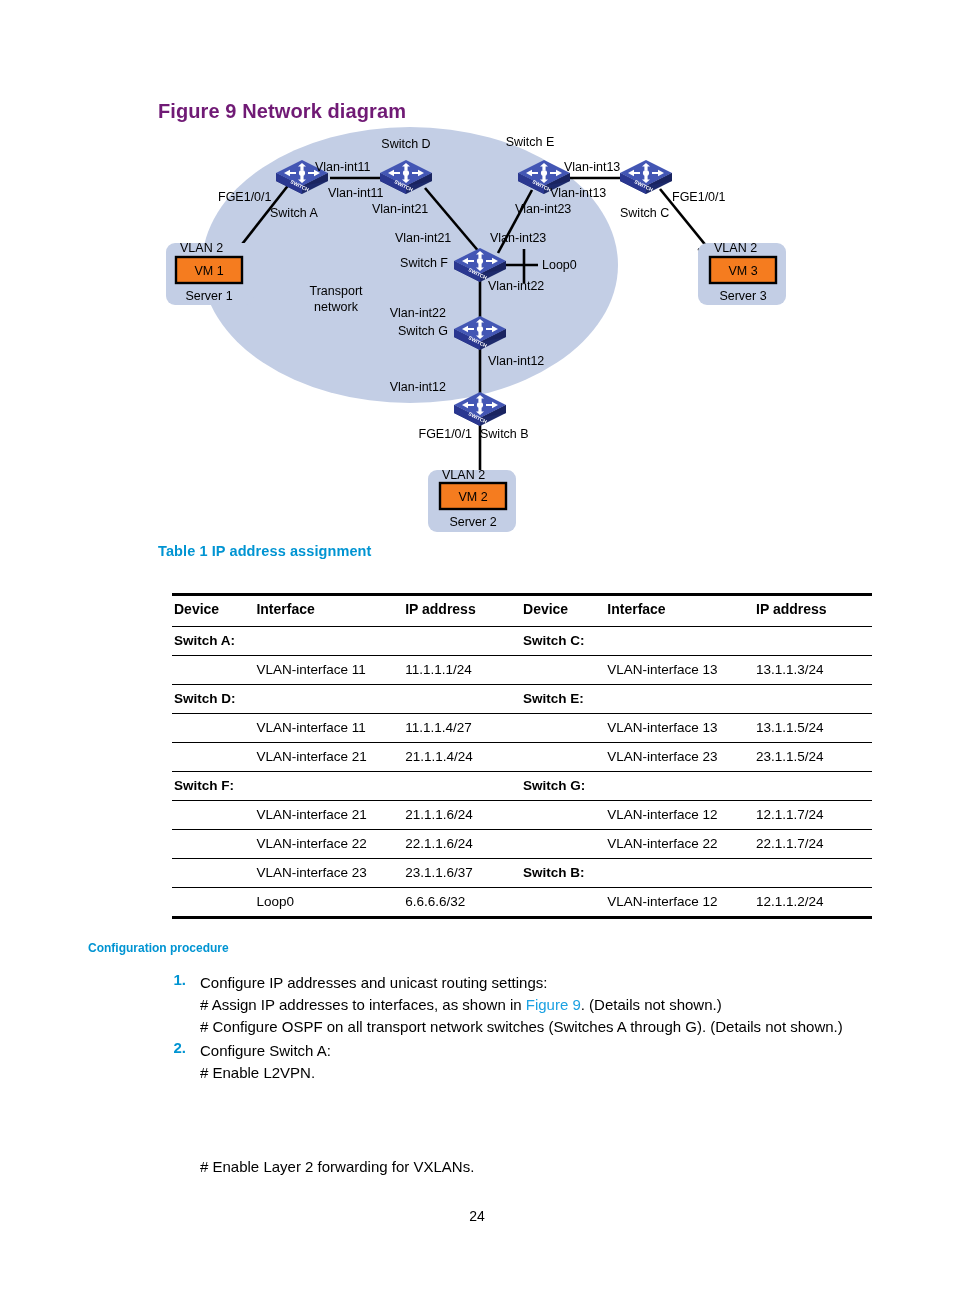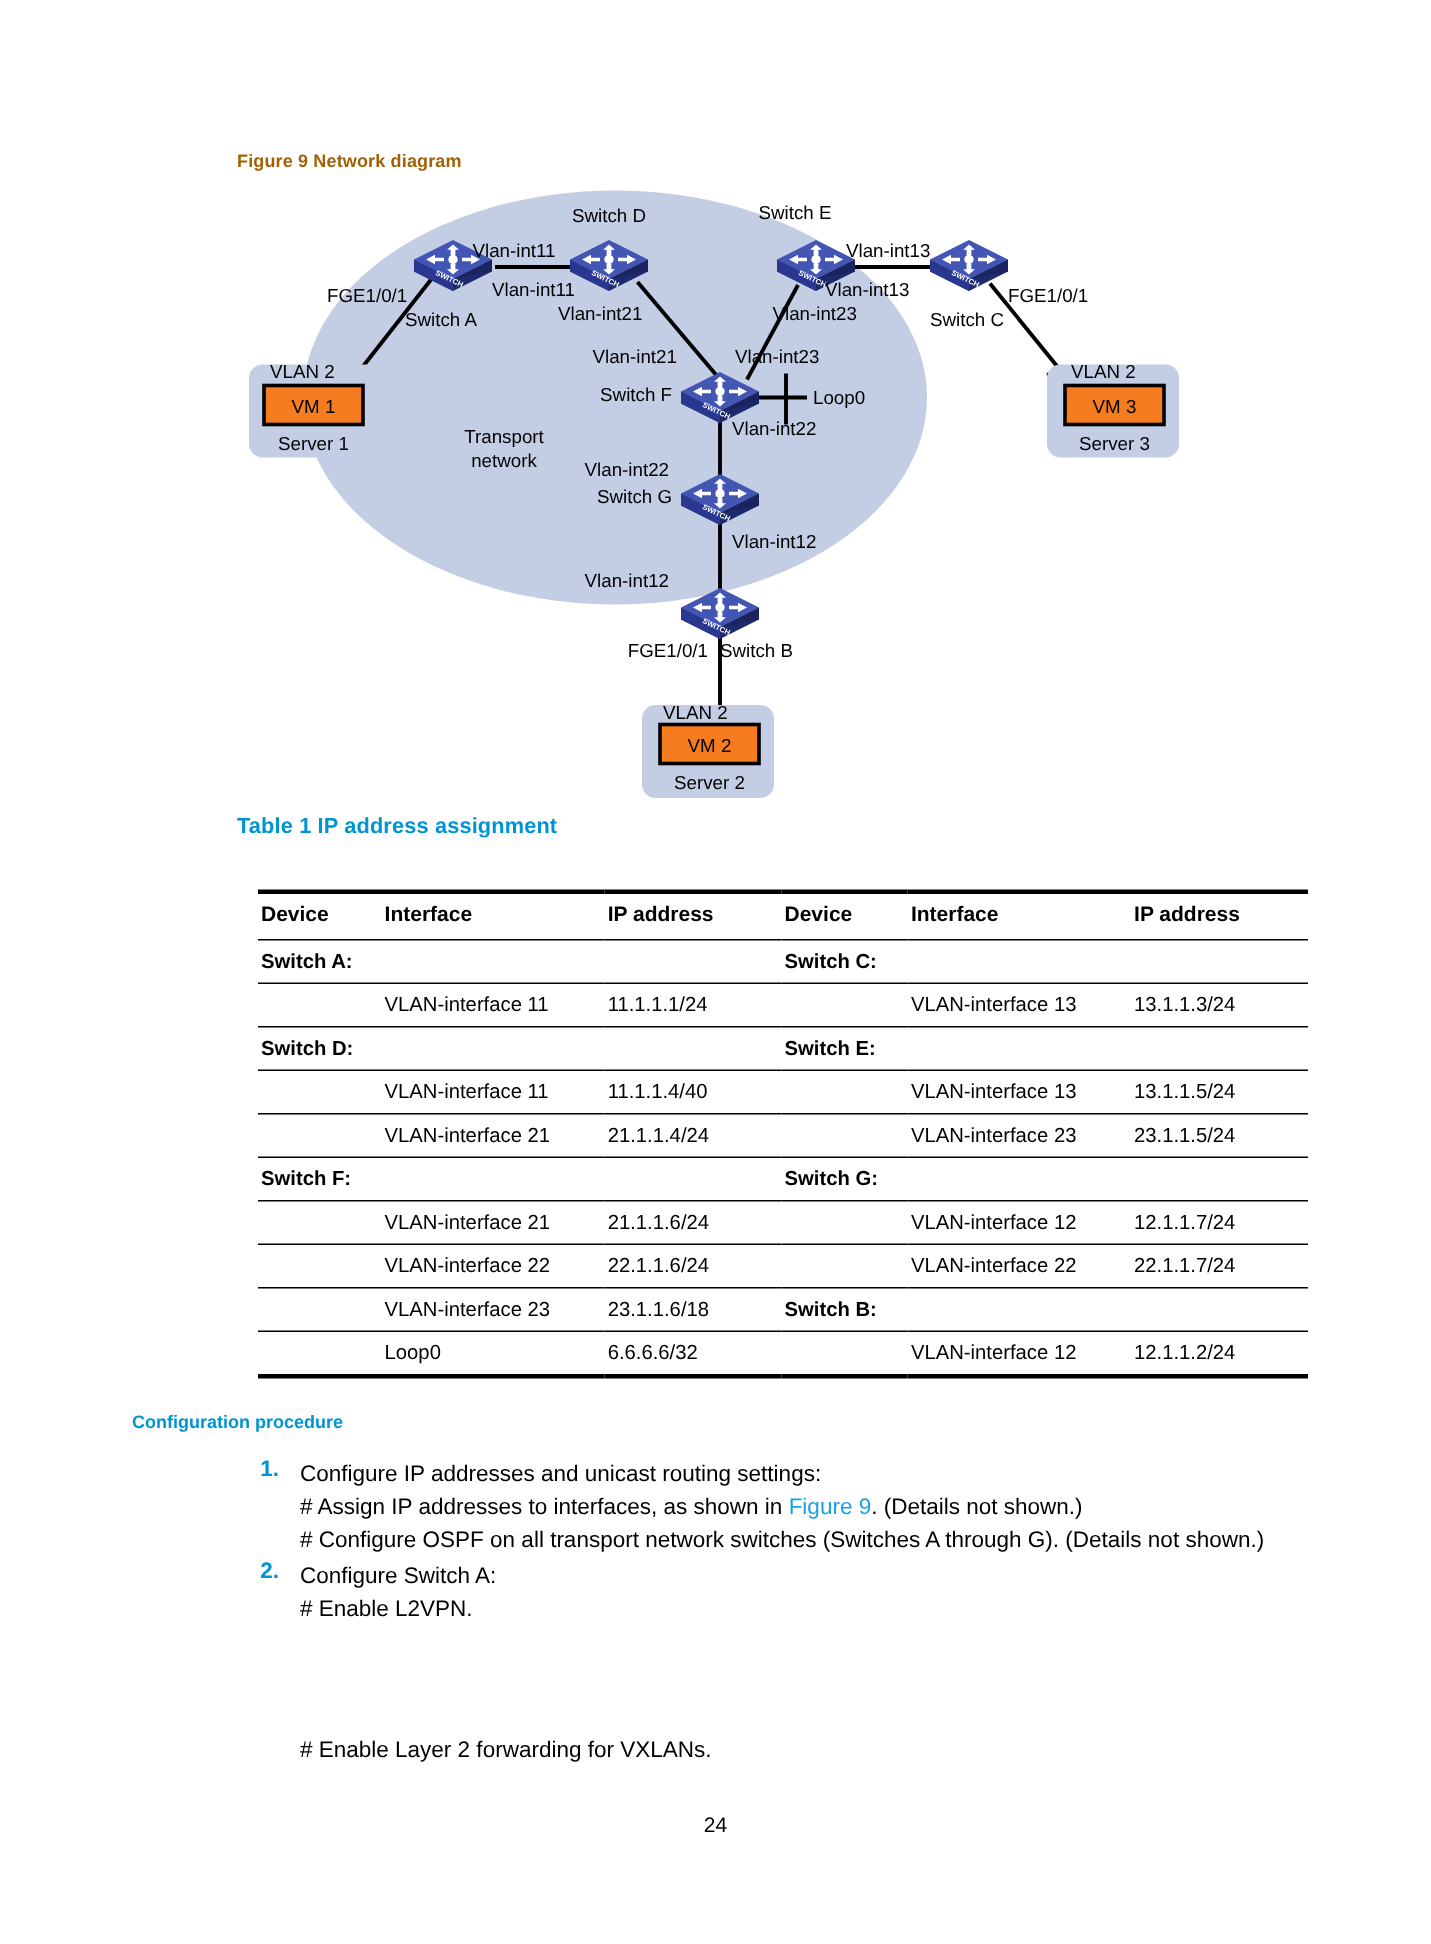--- a/index.html
+++ b/index.html
@@ -14,23 +14,23 @@
     font-family: "Liberation Sans", sans-serif;
     color: #000000;
     overflow: hidden;
   }
 
   
   .fig-caption {
     position: absolute;
     left: 158px;
     top: 100px;
-    font-size: 12px;
-    font-weight: bold;
-    color: #a16207;
+    font-size: 20px;
+    font-weight: bold;
+    color: #701a75;
     letter-spacing: .1px;
   }
   .tbl-caption {
     position: absolute;
     left: 158px;
     top: 543px;
     font-size: 14.5px;
     font-weight: bold;
     color: #0094d2;
     letter-spacing: .1px;
@@ -299,21 +299,21 @@
       <td class="dev">Switch D:</td>
       <td></td>
       <td></td>
       <td class="dev">Switch E:</td>
       <td></td>
       <td></td>
     </tr>
     <tr>
       <td class="dev"></td>
       <td>VLAN-interface 11</td>
-      <td>11.1.1.4/40</td>
+      <td>11.1.1.4/27</td>
       <td class="dev"></td>
       <td>VLAN-interface 13</td>
       <td>13.1.1.5/24</td>
     </tr>
     <tr>
       <td class="dev"></td>
       <td>VLAN-interface 21</td>
       <td>21.1.1.4/24</td>
       <td class="dev"></td>
       <td>VLAN-interface 23</td>
@@ -339,21 +339,21 @@
       <td class="dev"></td>
       <td>VLAN-interface 22</td>
       <td>22.1.1.6/24</td>
       <td class="dev"></td>
       <td>VLAN-interface 22</td>
       <td>22.1.1.7/24</td>
     </tr>
     <tr>
       <td class="dev"></td>
       <td>VLAN-interface 23</td>
-      <td>23.1.1.6/18</td>
+      <td>23.1.1.6/37</td>
       <td class="dev">Switch B:</td>
       <td></td>
       <td></td>
     </tr>
     <tr class="last">
       <td class="dev"></td>
       <td>Loop0</td>
       <td>6.6.6.6/32</td>
       <td class="dev"></td>
       <td>VLAN-interface 12</td>

